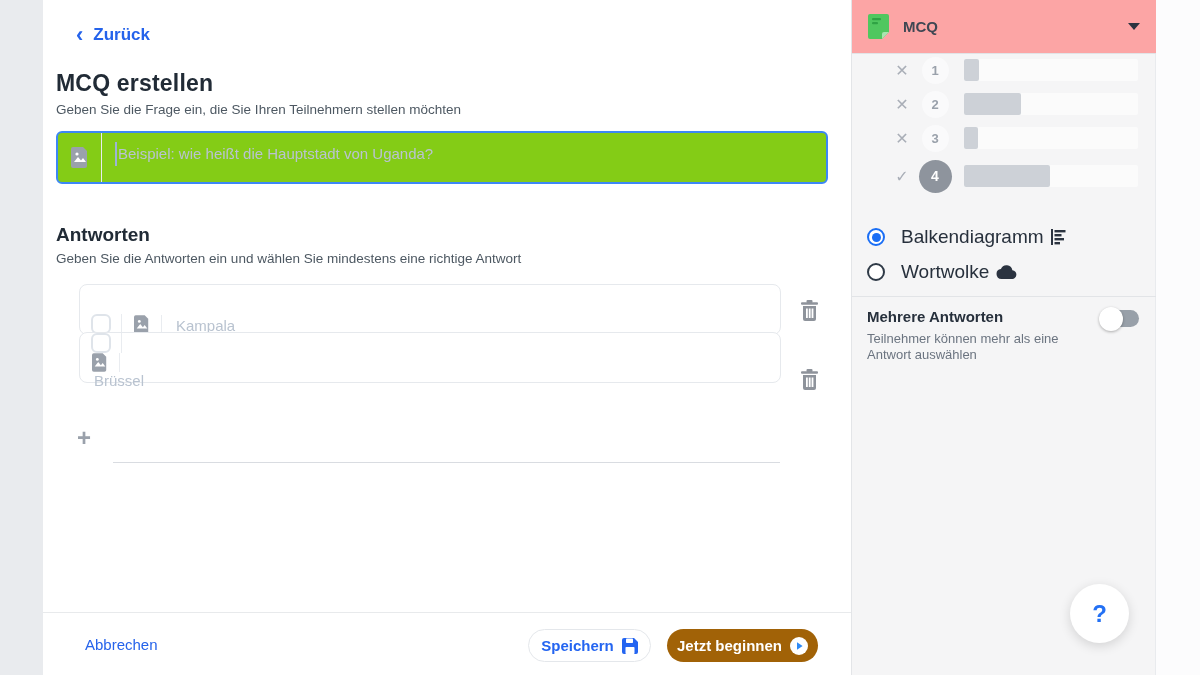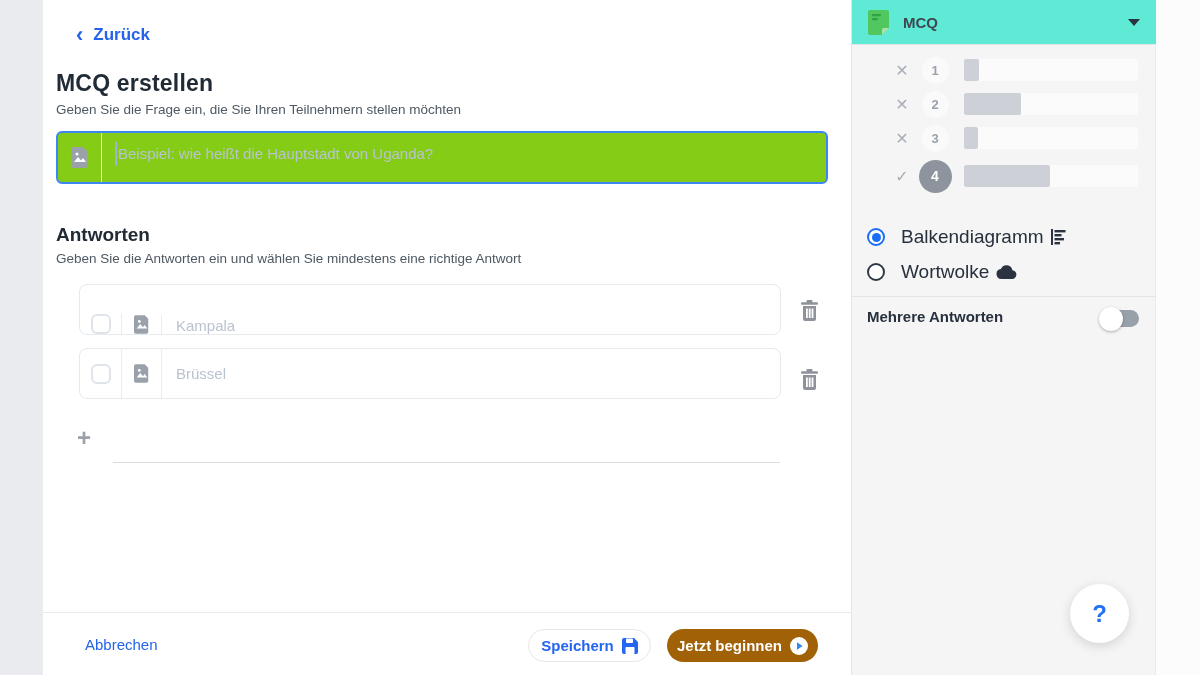--- a/index.html
+++ b/index.html
@@ -19,40 +19,40 @@
   .qb-icon-cell { width:44px; display:flex; align-items:center; justify-content:center; border-right:1px solid #e8ebef; }
   .qb-input-wrap { flex:1; position:relative; display:flex; align-items:flex-start; }
   .qb-input { width:100%; border:none; outline:none; font-size:15px; padding:12px 10px 0 16px; color:#37404a; background:transparent; font-family:inherit; }
   .qb-input::placeholder { color:#b9c3d0; }
   .text-caret { position:absolute; left:13px; top:9px; width:2px; height:24px; background:#9db3d6; }
 
   .answers-title { position:absolute; left:13px; top:224px; font-size:19px; font-weight:600; color:#212b36; }
   .answers-subtitle { position:absolute; left:13px; top:251px; font-size:13.5px; color:#4d5862; }
 
   .answer-row { position:absolute; left:36px; width:702px; height:51px; border:1px solid #e6e9ed; border-radius:8px; display:flex; align-items:stretch; background:#fff; }
-  .answer-row.r0 { top:284px;align-items:flex-end; } .answer-row.r1 { top:348px; }
+  .answer-row.r0 { top:284px;align-items:flex-end; } .answer-row.r1 { top:332px;flex-direction:column; }
   .ar-check-cell { width:42px; display:flex; align-items:center; justify-content:center; border-right:1px solid #e9ecf0; }
   .ar-checkbox { width:20px; height:20px; border:2px solid #dfe4ea; border-radius:6px; background:#fff; }
   .ar-icon-cell { width:40px; display:flex; align-items:center; justify-content:center; border-right:1px solid #e9ecf0; }
   .ar-input { flex:1; border:none; outline:none; font-size:15px; padding:0 14px; color:#37404a; background:transparent; font-family:inherit; }
   .ar-input::placeholder { color:#b9c3d0; }
   .trash-btn { position:absolute; left:755px; width:22px; height:22px; cursor:pointer; display:flex; align-items:center; justify-content:center; }
   .trash-btn.t0 { top:299px; } .trash-btn.t1 { top:368px; }
 
   .add-answer-plus { position:absolute; left:34px; top:426px; font-size:24px; font-weight:600; color:#9aa1ab; cursor:pointer; line-height:24px; }
   .add-answer-line { position:absolute; left:70px; top:462px; width:667px; height:1px; background:#d9dce1; }
 
   .footer-divider { position:absolute; left:0; top:612px; width:808px; height:1px; background:#e8eaec; }
   .cancel-link { position:absolute; left:42px; top:636px; font-size:15px; font-weight:400; color:#2563eb; cursor:pointer; }
   .save-button { position:absolute; left:485px; top:629px; width:123px; height:33px; border:1px solid #e4e7eb; border-radius:17px; background:#fff; display:flex; align-items:center; justify-content:center; gap:8px; color:#2465f1; font-size:15px; font-weight:700; cursor:pointer; }
   .start-button { position:absolute; left:624px; top:629px; width:151px; height:33px; border:none; border-radius:17px; background:#a16207; display:flex; align-items:center; justify-content:center; gap:8px; color:#fff; font-size:15px; font-weight:700; cursor:pointer; }
 
   
   .sidebar { position:absolute; left:851px; top:0; width:304px; height:675px; background:#f5f5f6; border-left:1px solid #e3e5e8; }
-  .sb-header { position:absolute; left:0; top:0; width:304px; height:45px; background:#5eead4; border-bottom:1px solid #e2e4e7; display:flex; align-items:center; padding:0 16px; cursor:pointer; }
+  .sb-header { position:absolute; left:0; top:0; width:304px; height:54px; background:#fca5a5; border-bottom:1px solid #e2e4e7; display:flex; align-items:center; padding:0 16px; cursor:pointer; }
   .sb-type-label { margin-left:14px; font-size:15px; font-weight:600; color:#3f4753; }
   .caret-down { margin-left:auto; width:0; height:0; border-left:6px solid transparent; border-right:6px solid transparent; border-top:7px solid #2b3340; }
 
   .preview { position:absolute; left:0; top:58px; width:304px; }
   .pv-row { position:relative; display:flex; align-items:center; margin-bottom:10px; height:24px; }
   .pv-row.big { height:32px; margin-bottom:0; }
   .pv-mark { width:18px; text-align:center; font-size:16px; font-weight:900; color:#a9aeb7; margin-left:41px; }
   .chip-wrap { width:34px; display:flex; justify-content:center; margin-left:7px; }
   .chip { width:27px; height:27px; border-radius:50%; background:#fafafb; color:#9aa1ab; display:flex; align-items:center; justify-content:center; font-size:13px; font-weight:700; }
   .chip.filled { width:33px; height:33px; background:#8e949d; color:#fff; font-size:14px; }
@@ -289,20 +289,21 @@
 
     <div class="sb-divider"></div>
 
     <div class="setting s0">
       <div class="setting-head">
         <span class="setting-label">Mehrere Antworten</span>
         <span class="toggle">
             <span class="toggle-knob"></span>
           </span>
       </div>
+      <div class="setting-desc">Teilnehmer können mehr als eine Antwort auswählen</div>
     </div>
 
 
     <div class="help-button">
       <span>?</span>
     </div>
   </div>
 
   <div class="right-strip"></div>
 </div>

